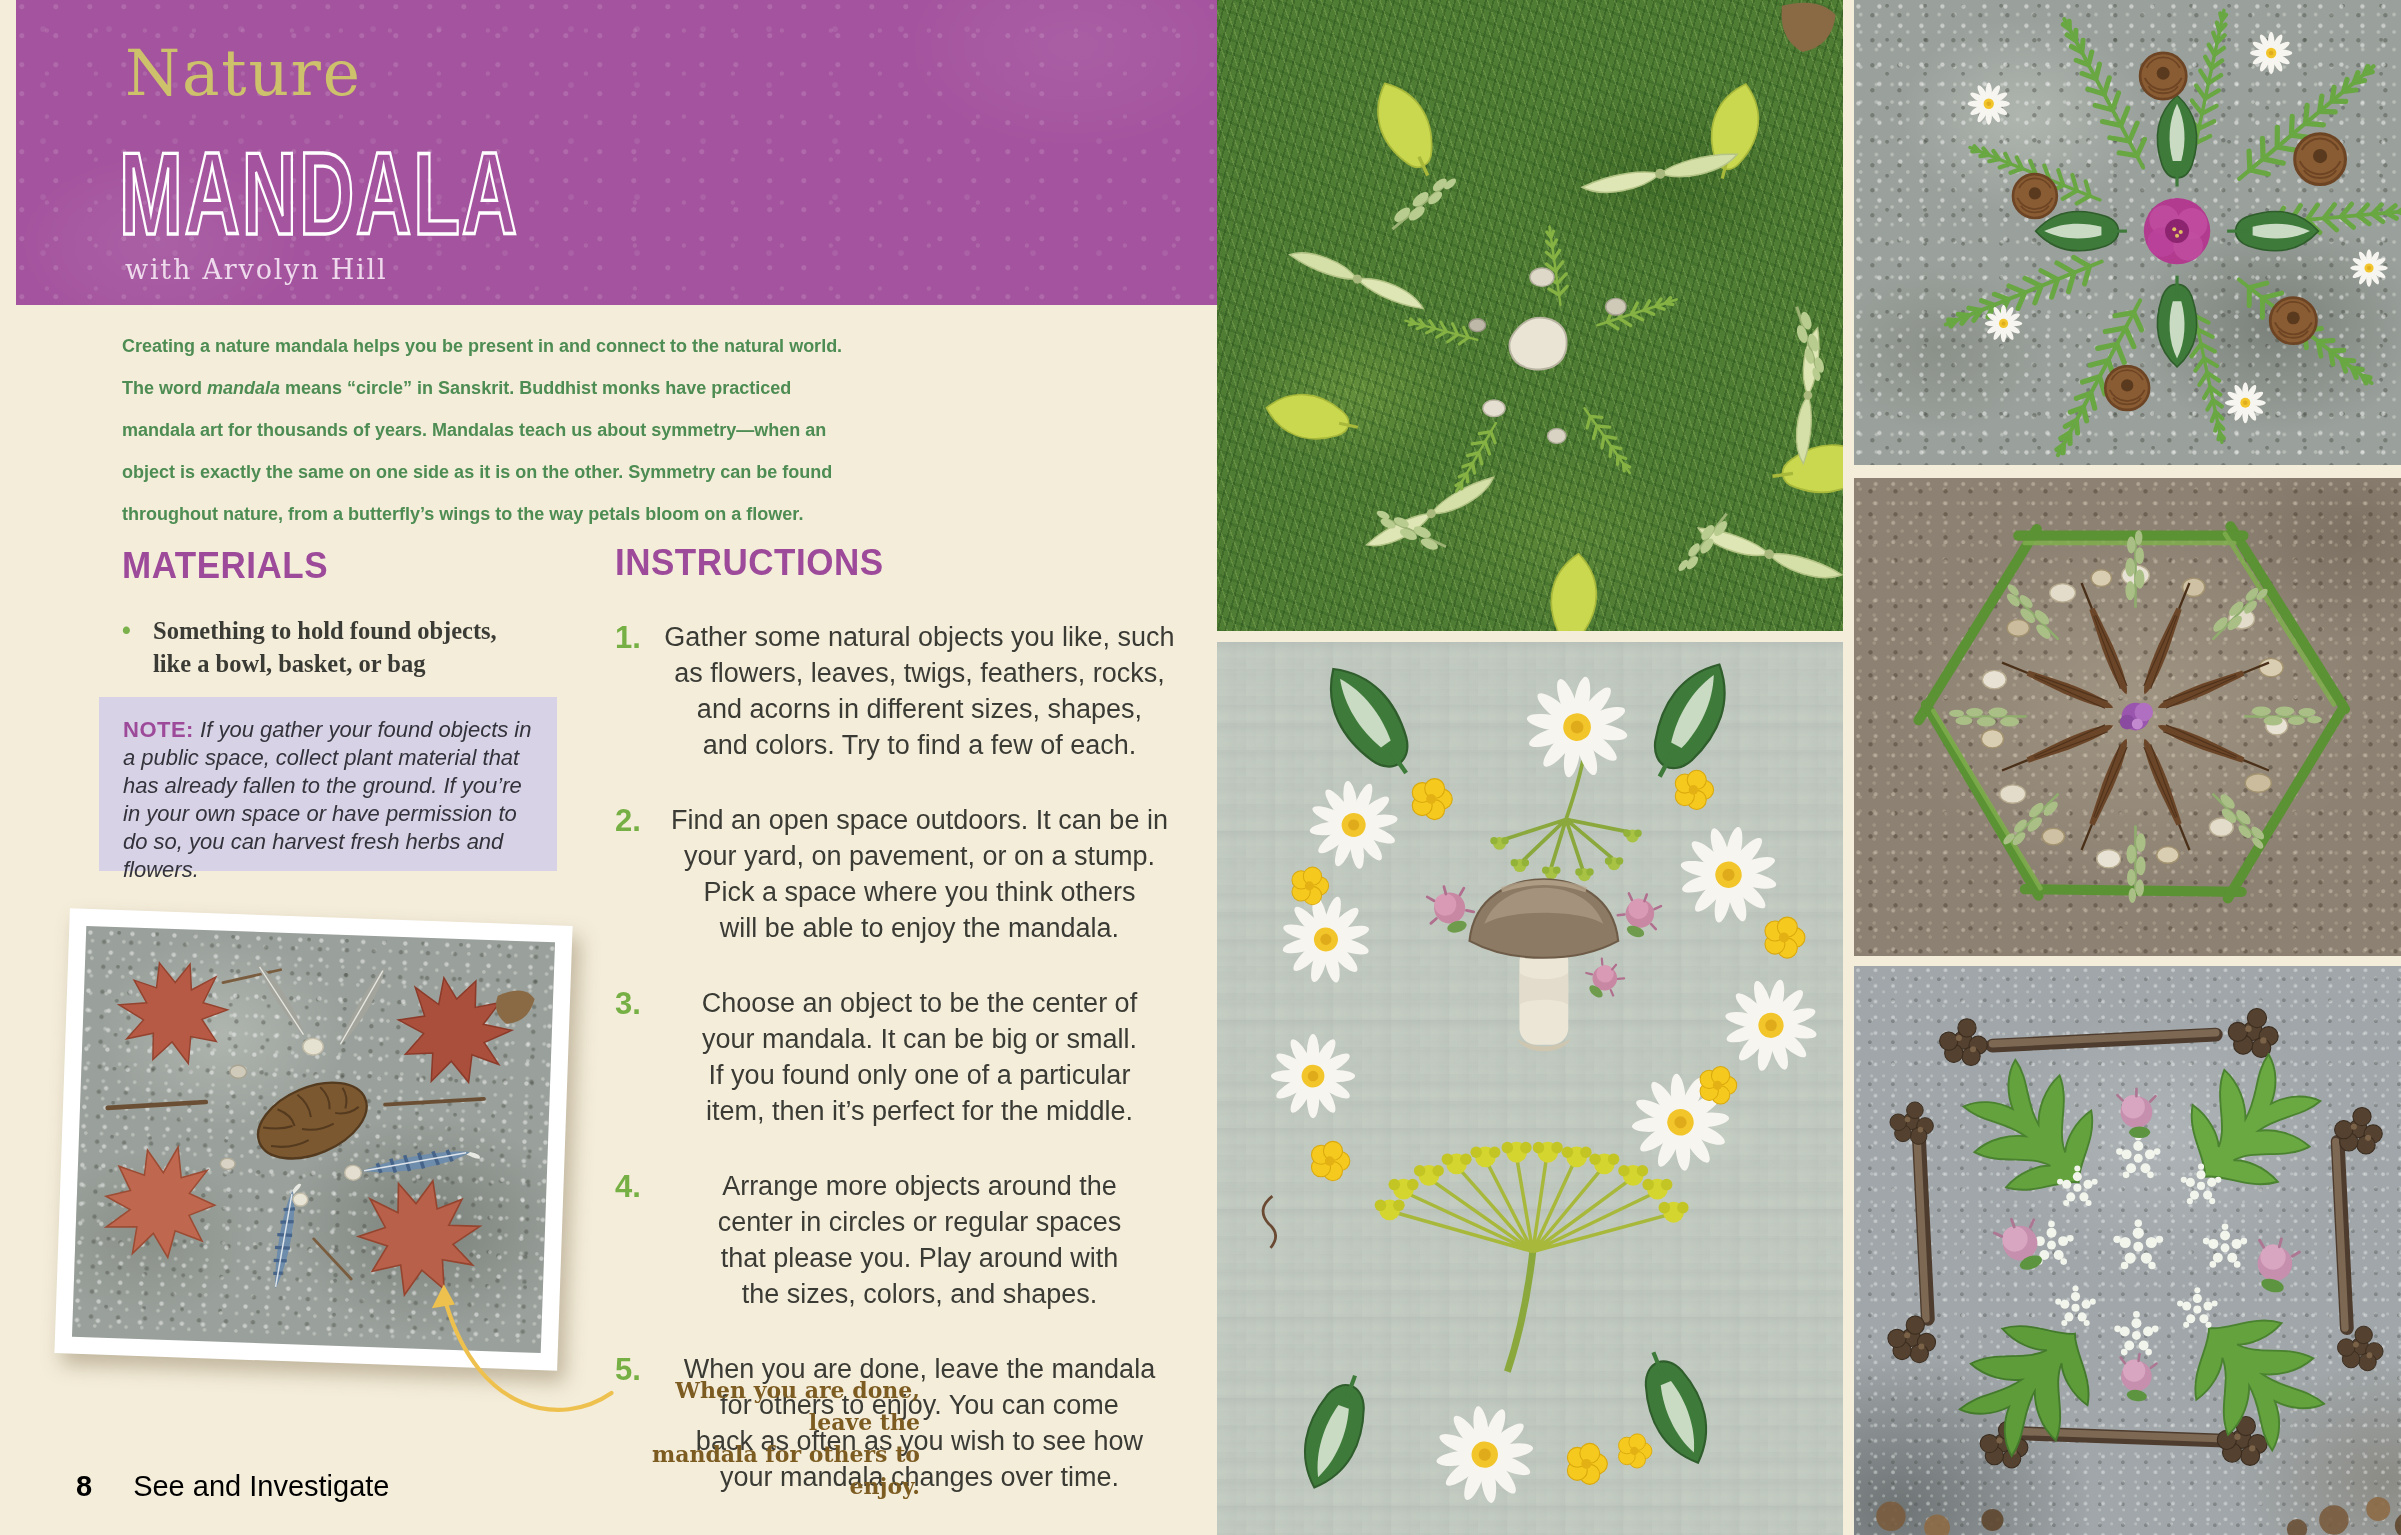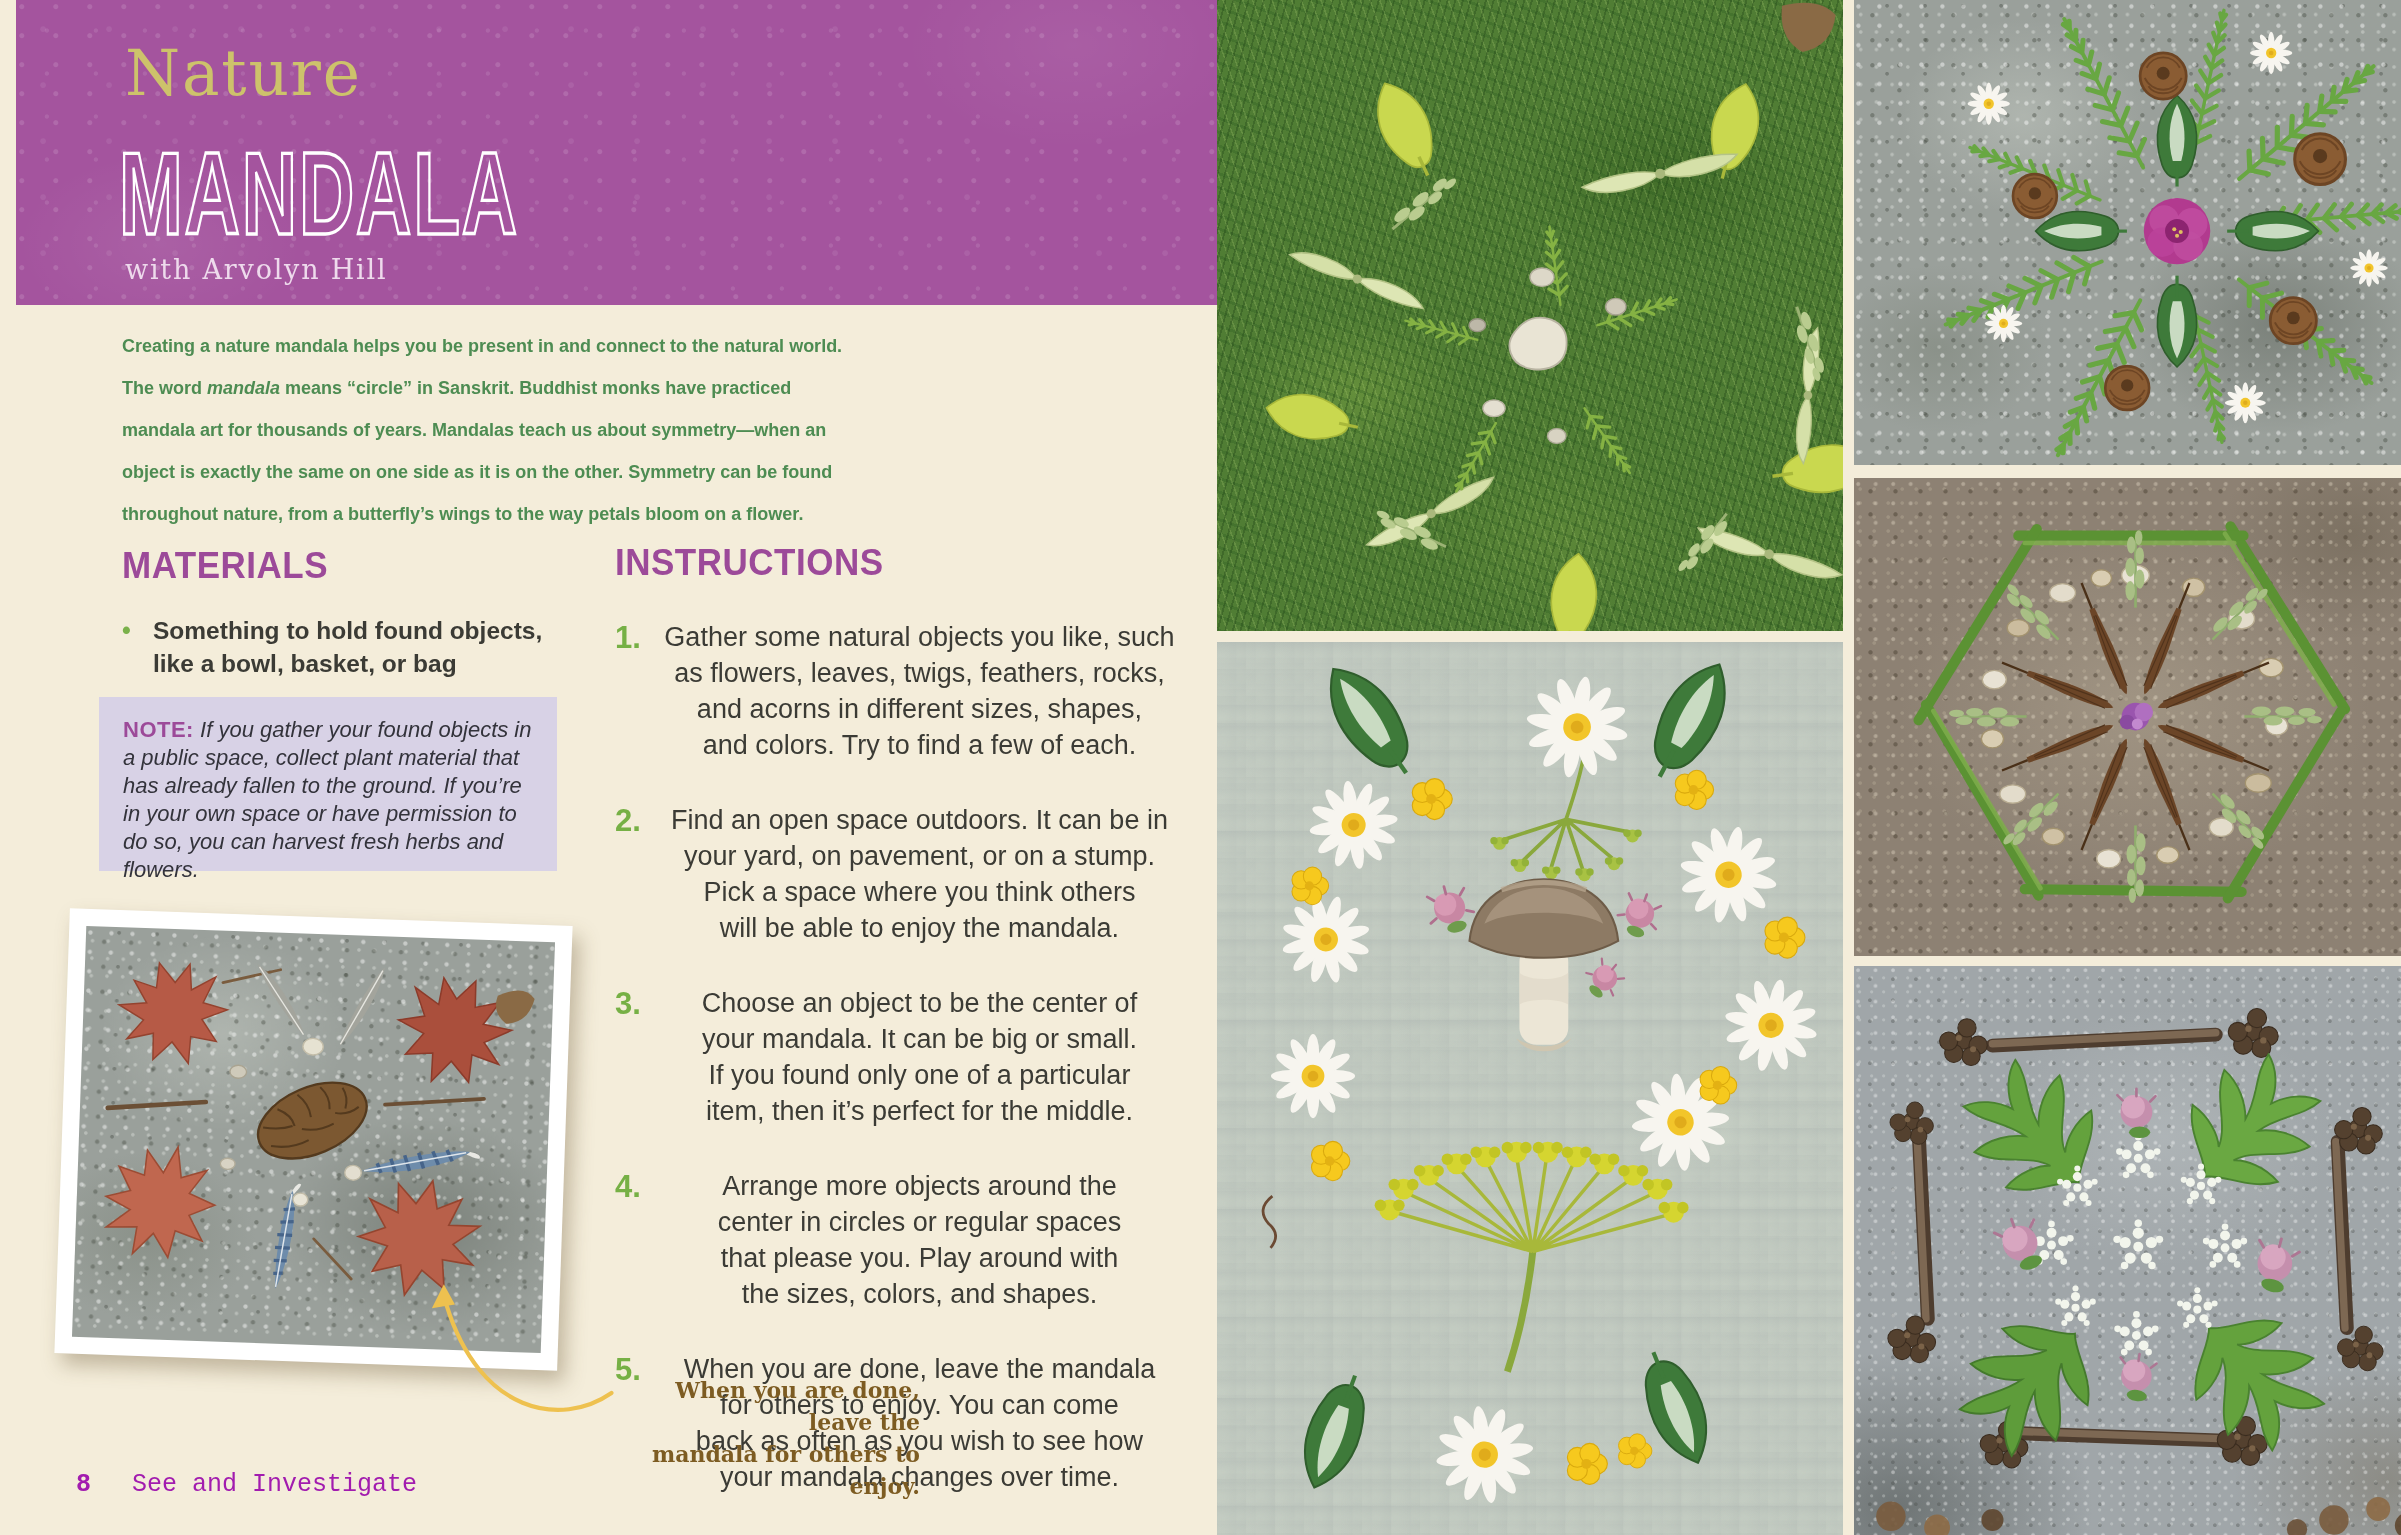--- a/index.html
+++ b/index.html
@@ -30,21 +30,21 @@
     font-size:18px; line-height:42px; color:#4d8c52; white-space:pre-line; }
   .intro .it { font-style:italic; }
 
   
   .h-section { font-size:35px; font-weight:700; color:#9c4a99; letter-spacing:0.5px;
     transform:scaleY(1.08); transform-origin:left top; }
   .col-materials { position:absolute; left:106px; top:543px; width:462px; }
   .mat-list { margin-top:31px; }
   .mat-item { display:flex; margin-bottom:20.3px; }
   .mat-bullet { color:#7ab14a; font-size:25px; font-weight:700; width:31px; line-height:33px; }
-  .mat-text { font-size:24.5px; font-weight:700; color:#3b3b35; line-height:33px; white-space:pre-line; }
+  .mat-text { font-size:24.5px; font-weight:700; color:#3b3b35; line-height:33px; white-space:pre-line;font-family:Liberation Serif, serif; }
 
   .note-box { position:absolute; left:83px; top:697px; width:458px; height:174px;
     background:#d8d2e6; padding:19.4px 24px; }
   .note-text { font-size:22px; line-height:28px; color:#33333b; font-style:italic; }
   .note-label { font-style:normal; font-weight:700; color:#9c4a99; letter-spacing:0.5px; }
 
   .col-instructions { position:absolute; left:599px; top:540px; width:568px; }
   .steps { margin-top:39px; }
   .step { display:flex; margin-bottom:39px; }
   .step-num { width:41px; font-size:31px; font-weight:700; color:#76b045; line-height:37px; }
@@ -54,22 +54,22 @@
   .polaroid { position:absolute; left:46px; top:917px; width:503px; height:445px;
     background:#ffffff; padding:16.6px; transform:rotate(2deg);
     box-shadow:7.4px 11px 20.3px rgba(96,76,44,.35); }
   .polaroid-photo { position:relative; width:100%; height:100%; overflow:hidden; }
 
   .caption { position:absolute; left:599px; top:1374px; width:305px;
     font-family:"DejaVu Serif", serif; font-weight:700; font-size:22px; line-height:32px;
     color:#7d5c22; white-space:pre-line;text-align:right; }
   .arrow-svg { position:absolute; left:397px; top:1264px; width:222px; height:175px; }
 
-  .footer { position:absolute; left:60px; top:1470px; font-family:Liberation Mono, monospace;
-    font-size:25px; color:#a21caf; }
+  .footer { position:absolute; left:60px; top:1470px; font-family:Liberation Sans, sans-serif;
+    font-size:29px; color:#000000; }
   .footer .pnum { font-weight:700; }
   .footer .section { margin-left:41px; font-weight:400; }
 
   
   .photo { position:absolute; overflow:hidden; }
   .photo svg { position:absolute; left:0; top:0; }
 
   .tex-grass { background-color:#507d34; background-image:
     repeating-linear-gradient(105deg, rgba(25,60,18,.30) 0 1.8px, transparent 1.8px 7.4px),
     repeating-linear-gradient(70deg, rgba(185,215,125,.20) 0 1.4px, transparent 1.4px 9.2px),

